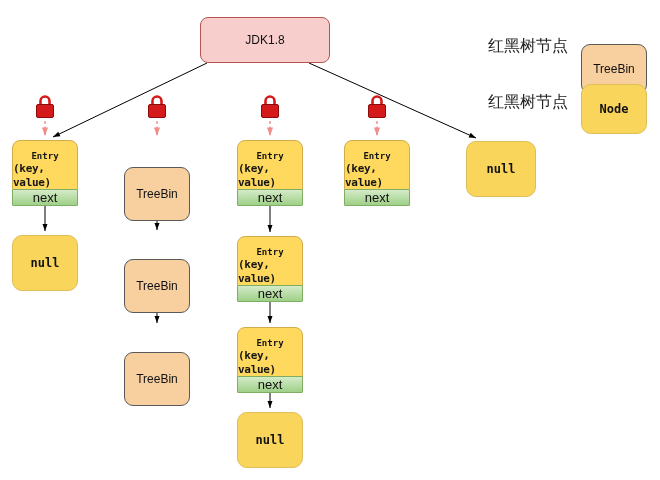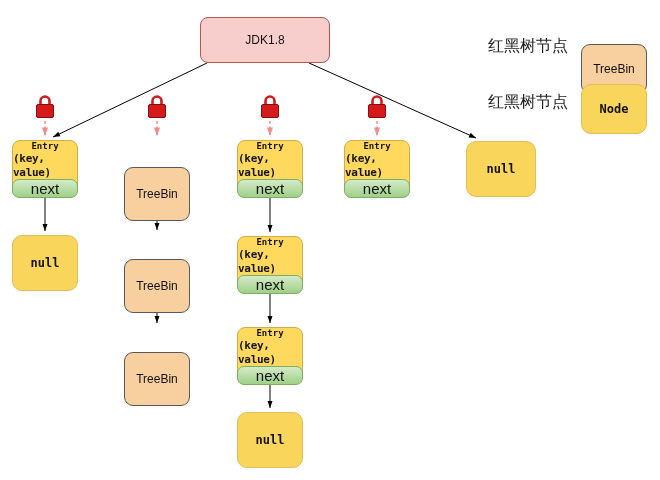--- a/index.html
+++ b/index.html
@@ -7,25 +7,25 @@
           font-family:"Liberation Sans",sans-serif;}
   svg.overlay{position:absolute;left:0;top:0;width:660px;height:480px;pointer-events:none;}
   .lock{position:absolute;width:22px;height:27px;}
 
   .node{position:absolute;box-sizing:border-box;display:flex;align-items:center;justify-content:center;color:#111;}
   .rootbox{background:#f8cecc;border:1px solid #b85450;border-radius:8px;flex-direction:column;
            font-size:12px;line-height:1.35;text-align:center;}
   .entry{background:#ffd95e;border:1px solid #d0ac4a;border-radius:8px;flex-direction:column;
          align-items:stretch;justify-content:flex-start;padding:0;}
   .entry-top{flex:1;display:flex;flex-direction:column;align-items:center;justify-content:space-between;
-             font-family:"DejaVu Sans Mono",monospace;font-weight:700;font-size:9px;line-height:1.25;color:#151515;}
+             font-family:"DejaVu Sans Mono",monospace;font-weight:700;font-size:9px;line-height:1.25;color:#151515;margin-top:10px;}
   .entry-sub{font-size:11px;letter-spacing:-0.3px;}
   .next-bar{height:19px;margin:-1px;background:linear-gradient(#d4ebc8,#9fd088);border:1px solid #7fae63;
-            border-radius:7px;display:flex;align-items:center;justify-content:center;
-            font-size:15px;color:#111;}
+            border-radius:1px;display:flex;align-items:center;justify-content:center;
+            font-size:13px;color:#111;}
   .treebin{background:#f8d0a0;border:1px solid #595959;border-radius:9px;font-size:12px;margin-top:25px;}
   .nullbox{background:#fad55b;border:1px solid #ddbe58;border-radius:10px;
            font-family:"DejaVu Sans Mono",monospace;font-weight:700;font-size:12px;}
   .legend-label{position:absolute;width:80px;text-align:center;font-size:16px;color:#222;}
 </style>
 </head>
 <body>
 
 <div class="canvas">
 

